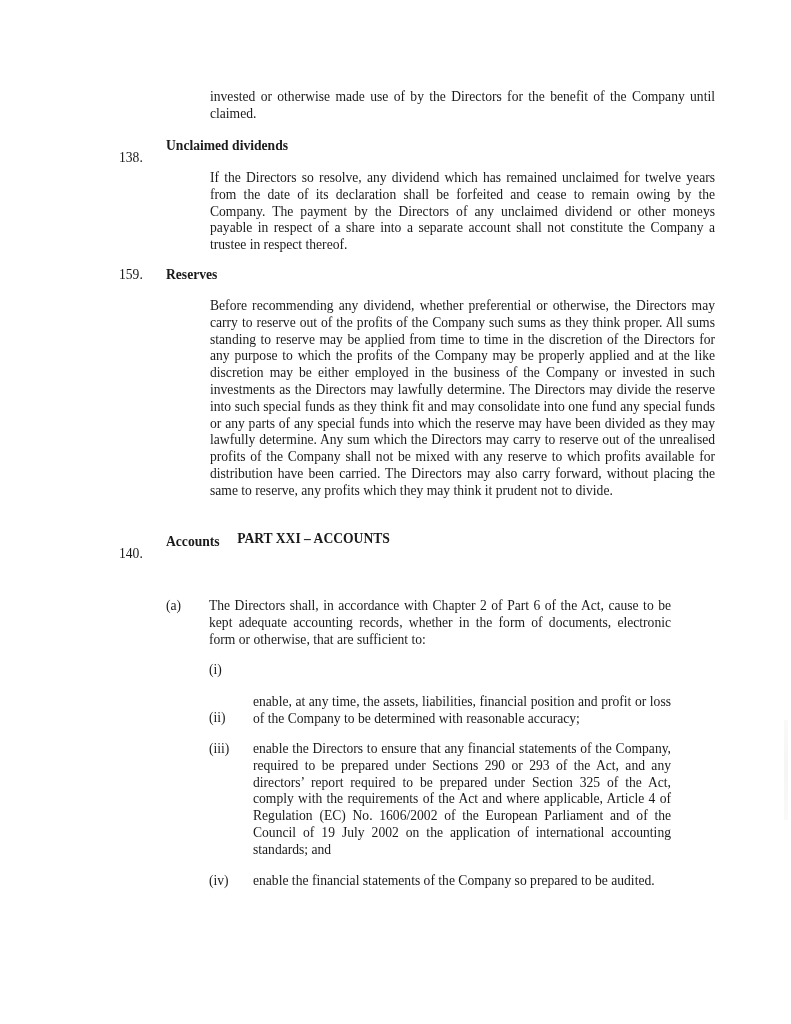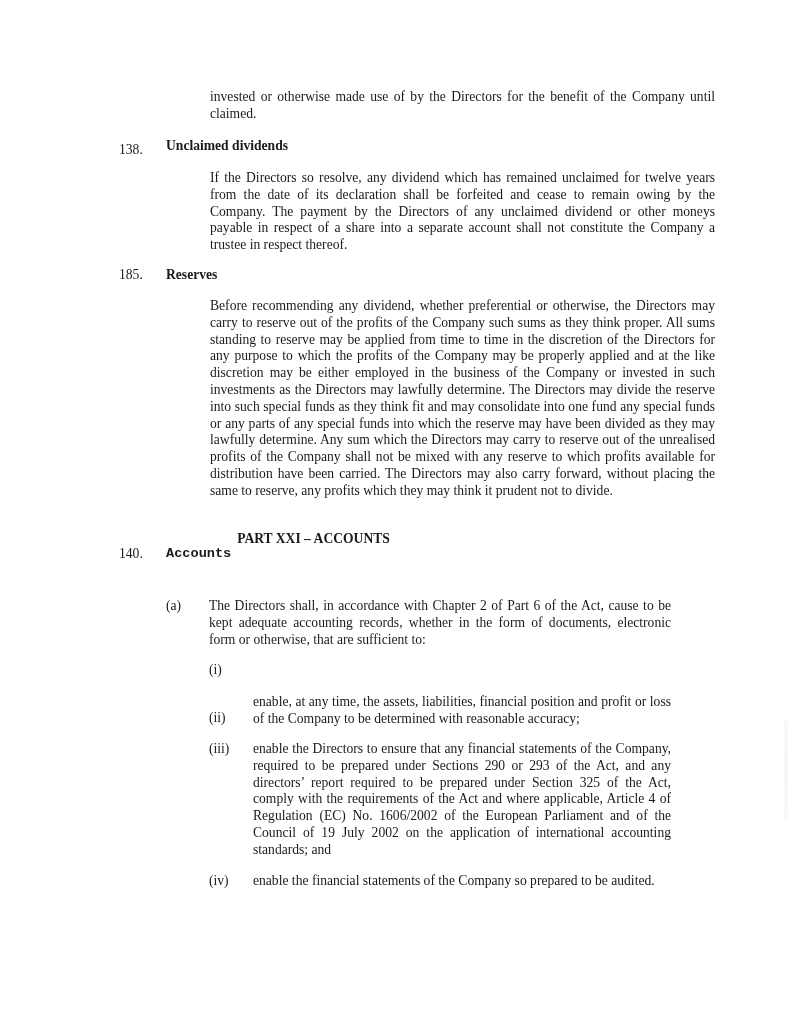--- a/index.html
+++ b/index.html
@@ -20,32 +20,32 @@
     .text-r { left: 253px; width: 418px; }
     .artifact { position: absolute; left: 784px; top: 720px; width: 4px; height: 100px; background: linear-gradient(#f4f4f4, #ececec, #f4f4f4); opacity: 0.5; }
   </style>
 </head>
 <body>
 
 <div class="page">
 
   <div class="para body-text" style="top:89px;">invested or otherwise made use of by the Directors for the benefit of the Company until claimed.</div>
 
-  <div class="num" style="top:142px;">138.</div>
+  <div class="num" style="top:150px;">138.</div>
   <div class="heading" style="top:138px;">Unclaimed dividends</div>
   <div class="para body-text" style="top:170px;">If the Directors so resolve, any dividend which has remained unclaimed for twelve years from the date of its declaration shall be forfeited and cease to remain owing by the Company.  The payment by the Directors of any unclaimed dividend or other moneys payable in respect of a share into a separate account shall not constitute the Company a trustee in respect thereof.</div>
 
-  <div class="num" style="top:267px;">185.</div>
+  <div class="num" style="top:267px;">159.</div>
   <div class="heading" style="top:267px;">Reserves</div>
   <div class="para body-text" style="top:298px;">Before recommending any dividend, whether preferential or otherwise, the Directors may carry to reserve out of the profits of the Company such sums as they think proper. All sums standing to reserve may be applied from time to time in the discretion of the Directors for any purpose to which the profits of the Company may be properly applied and at the like discretion may be either employed in the business of the Company or invested in such investments as the Directors may lawfully determine.  The Directors may divide the reserve into such special funds as they think fit and may consolidate into one fund any special funds or any parts of any special funds into which the reserve may have been divided as they may lawfully determine.  Any sum which the Directors may carry to reserve out of the unrealised profits of the Company shall not be mixed with any reserve to which profits available for distribution have been carried.  The Directors may also carry forward, without placing the same to reserve, any profits which they may think it prudent not to divide.</div>
 
   <div class="part" style="top:531px;">PART XXI – ACCOUNTS</div>
 
   <div class="num" style="top:546px;">140.</div>
-  <div class="heading" style="top:546px;font-family:Liberation Mono, monospace;">Accounts</div>
+  <div class="heading" style="top:534px;">Accounts</div>
 
   <div class="lbl-a" style="top:598px;">(a)</div>
   <div class="para text-a" style="top:598px;">The Directors shall, in accordance with Chapter 2 of Part 6 of the Act, cause to be kept adequate accounting records, whether in the form of documents, electronic form or otherwise, that are sufficient to:</div>
 
   <div class="lbl-r" style="top:662px;">(i)</div>
 
   <div class="lbl-r" style="top:710px;text-align:right;">(ii)</div>
   <div class="para text-r" style="top:694px;">enable, at any time, the assets, liabilities, financial position and profit or loss of the Company to be determined with reasonable accuracy;</div>
 
   <div class="lbl-r" style="top:741px;">(iii)</div>

